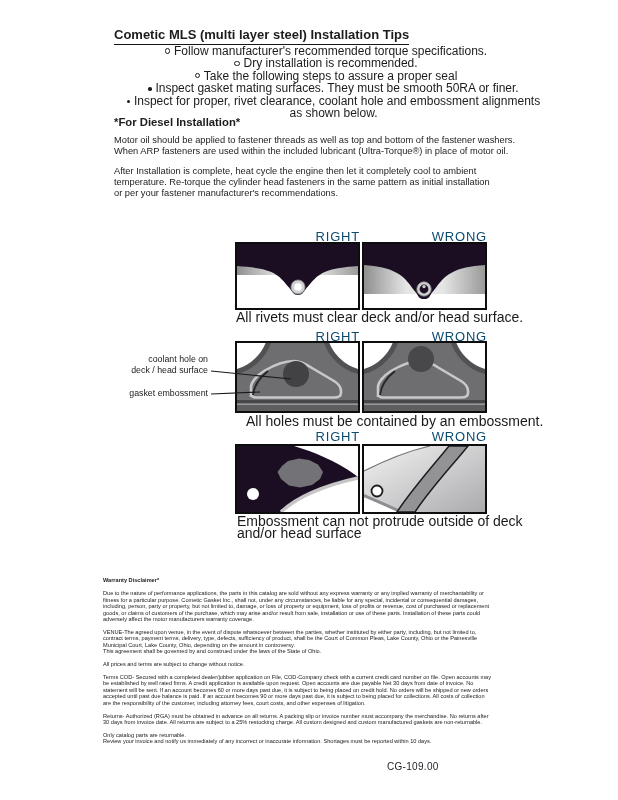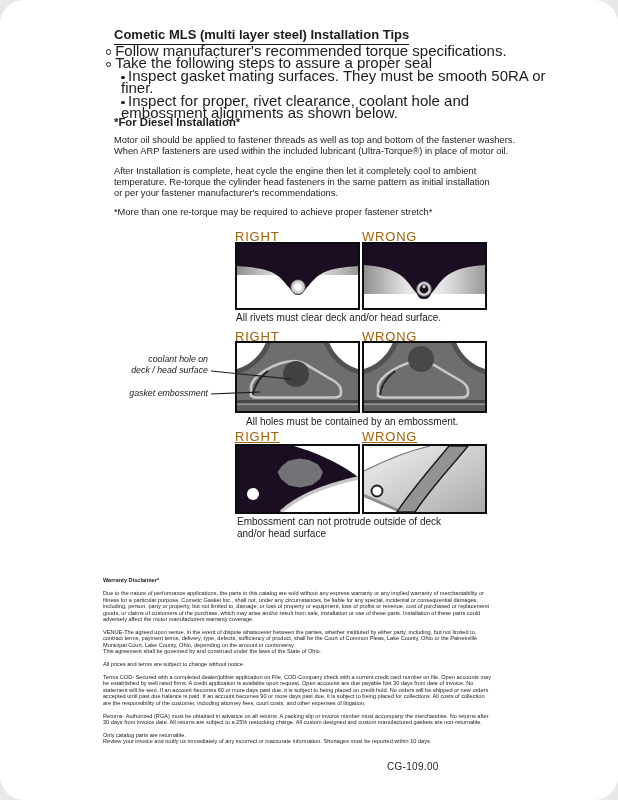--- a/index.html
+++ b/index.html
@@ -1,77 +1,77 @@
 <!DOCTYPE html>
 <html><head>
 <meta charset="utf-8">
 <style>
   html,body{margin:0;padding:0;background:#e8e8e8;}
   .page{
     position:relative;width:618px;height:800px;background:#ffffff;
     font-family:"Liberation Sans","DejaVu Sans",sans-serif;color:#1c1c1e;
-    overflow:hidden;margin:0 auto;border-radius:24px;
+    overflow:hidden;margin:0 auto;
   }
   .abs{position:absolute;}
   .title{
     left:114px;top:27px;font-size:13px;font-weight:bold;
     border-bottom:1.5px solid #151515;padding-bottom:2px;white-space:nowrap;
   }
-  .bullets{left:106px;top:45px;font-size:15px;line-height:12.4px;width:440px;}
+  .bullets{left:106px;top:45px;font-size:12px;line-height:12.4px;width:440px;text-align:center;}
   .bullet::before{
     content:"";display:inline-block;width:3.2px;height:3.2px;border:0.9px solid #1c1c1e;
     border-radius:50%;margin-right:4px;vertical-align:1.5px;
   }
   .subbullet{margin-left:15px;}
   .subbullet::before{
     content:"";display:inline-block;width:3.6px;height:3.6px;background:#1c1c1e;
     border-radius:50%;margin-right:3.5px;vertical-align:1.5px;
   }
   .diesel-heading{left:114px;top:116px;font-size:11.3px;font-weight:bold;}
   .para{left:114px;top:135px;width:430px;font-size:9.3px;line-height:11.2px;white-space:pre-line;}
   .para2{top:166px;}
   .note{top:207px;}
   .dg-header{
-    width:125px;text-align:left;font-size:13px;font-weight:500;
-    letter-spacing:0.8px;color:#a16207;text-decoration:underline;
+    width:125px;text-align:right;font-size:13px;font-weight:500;
+    letter-spacing:0.8px;color:#0c4a6e;
   }
   .panel{border:2px solid #0d0d0d;line-height:0;background:#fff;}
   .panel svg{display:block;}
-  .caption{font-size:10px;color:#1a1a1a;line-height:11.5px;white-space:pre-line;}
+  .caption{font-size:14px;color:#1a1a1a;line-height:11.5px;white-space:pre-line;}
   .dg-label{
     left:90px;width:118px;text-align:right;font-size:8.8px;line-height:10.8px;
-    color:#1a1a1a;white-space:pre-line;font-style:italic;
+    color:#1a1a1a;white-space:pre-line;
   }
   .overlay{left:0;top:0;pointer-events:none;z-index:6;}
   .legal{left:103px;top:577px;width:414px;font-size:5.6px;line-height:6.5px;color:#222;}
   .legal .lg-head{font-weight:bold;margin-bottom:6.5px;}
   .legal .lg-para{white-space:pre-line;margin-bottom:6.3px;}
   .footer{left:387px;top:761px;font-size:10px;letter-spacing:0.3px;color:#27222a;}
 </style>
 </head>
 <body>
 
 <div class="page">
 
   <div class="abs title">Cometic MLS (multi layer steel) Installation Tips</div>
 
   <div class="abs bullets">
     <div class="bullet">Follow manufacturer's recommended torque specifications.</div>
+    <div class="bullet">Dry installation is recommended.</div>
     <div class="bullet">Take the following steps to assure a proper seal</div>
     <div class="subbullet">Inspect gasket mating surfaces.  They must be smooth 50RA or finer.</div>
     <div class="subbullet">Inspect for proper, rivet clearance, coolant hole and embossment alignments as shown below.</div>
   </div>
 
   <div class="abs diesel-heading">*For Diesel Installation*</div>
   <div class="abs para">Motor oil should be applied to fastener threads as well as top and bottom of the fastener washers.
 When ARP fasteners are used within the included lubricant (Ultra-Torque®) in place of motor oil.</div>
   <div class="abs para para2">After Installation is complete, heat cycle the engine then let it completely cool to ambient
 temperature. Re-torque the cylinder head fasteners in the same pattern as initial installation
 or per your fastener manufacturer's recommendations.</div>
-  <div class="abs para note">*More than one re-torque may be required to achieve proper fastener stretch*</div>
 
   <div class="abs dg-header" style="left:235px;top:229px;">RIGHT</div>
   <div class="abs dg-header" style="left:362px;top:229px;">WRONG</div>
 
   <div class="abs panel" style="left:235px;top:242px;">
     <svg width="121" height="64" viewBox="0 0 121 64">
       <defs>
         <linearGradient id="g1" x1="0" y1="0" x2="1" y2="0">
           <stop offset="0" stop-color="#8f8f8f"></stop>
             <stop offset="0.35" stop-color="#e6e6e6"></stop>

